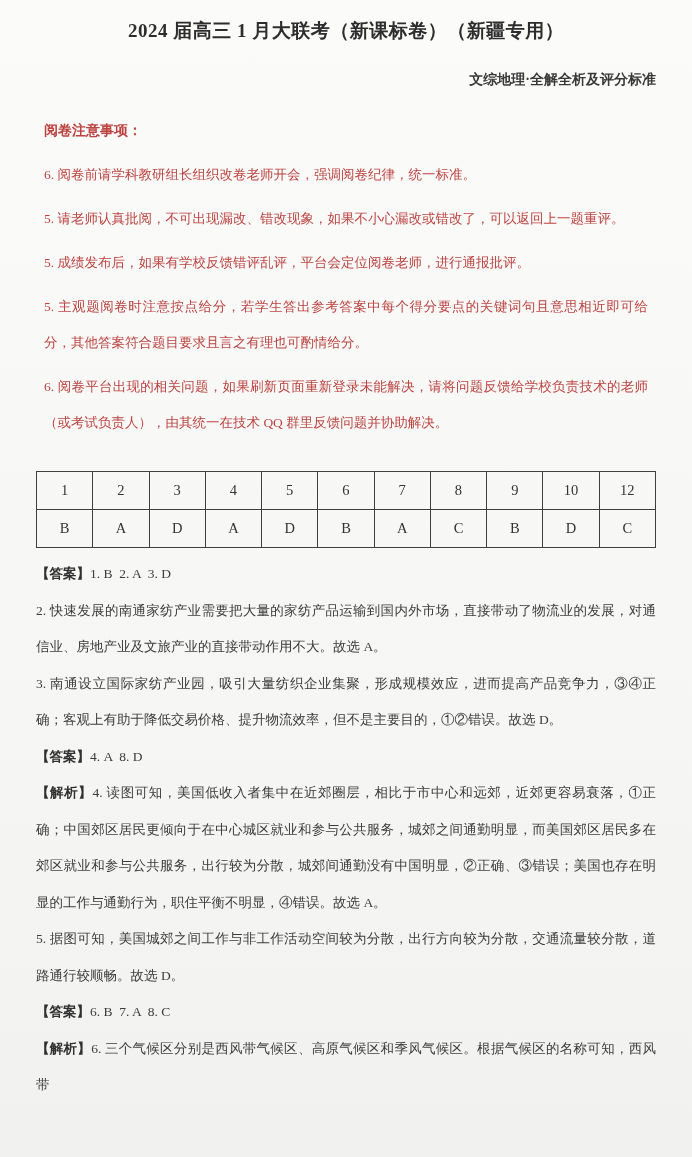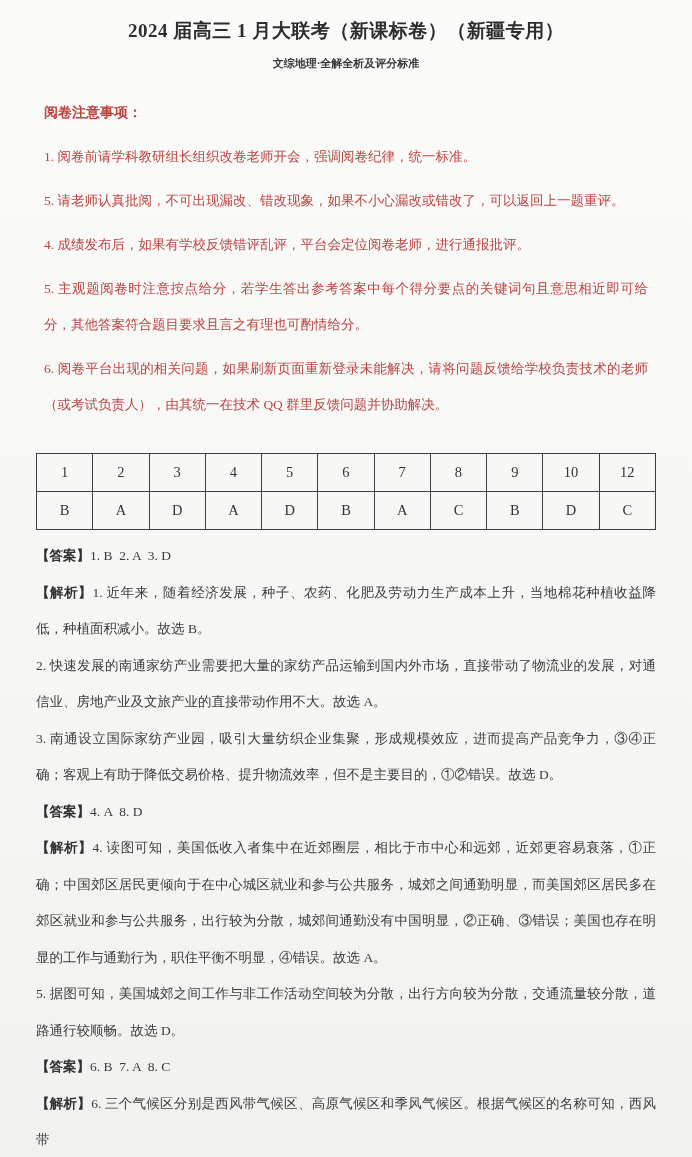--- a/index.html
+++ b/index.html
@@ -14,25 +14,25 @@
 
   .doc-title {
     text-align: center;
     font-size: 19px;
     font-weight: bold;
     color: #2d2d2d;
     margin: 2px 0 0 0;
     letter-spacing: 0.5px;
   }
   .doc-subtitle {
-    text-align: center;
-    font-size: 11px;
+    text-align: right;
+    font-size: 14px;
     font-weight: 600;
     color: #383838;
-    margin: 12px 0 0 0;
+    margin: 27px 0 0 0;
   }
 
   .notice { margin-top: 24px; color: #bb4340; }
   .notice p {
     margin: 8px;
     line-height: 36px;
     font-size: 13.5px;
     text-align: justify;
   }
   .notice-heading { font-weight: bold; font-size: 14px !important; }
@@ -66,23 +66,23 @@
 </head>
 <body>
 
 <div class="page">
 
   <h1 class="doc-title">2024 届高三 1 月大联考（新课标卷）（新疆专用）</h1>
   <h2 class="doc-subtitle">文综地理·全解全析及评分标准</h2>
 
   <div class="notice">
     <p class="notice-heading">阅卷注意事项：</p>
-    <p class="notice-item">1. 阅卷前请学科教研组长组织改卷老师开会，强调阅卷纪律，统一标准。</p>
+    <p class="notice-item">6. 阅卷前请学科教研组长组织改卷老师开会，强调阅卷纪律，统一标准。</p>
     <p class="notice-item">5. 请老师认真批阅，不可出现漏改、错改现象，如果不小心漏改或错改了，可以返回上一题重评。</p>
-    <p class="notice-item">4. 成绩发布后，如果有学校反馈错评乱评，平台会定位阅卷老师，进行通报批评。</p>
+    <p class="notice-item">5. 成绩发布后，如果有学校反馈错评乱评，平台会定位阅卷老师，进行通报批评。</p>
     <p class="notice-item">5. 主观题阅卷时注意按点给分，若学生答出参考答案中每个得分要点的关键词句且意思相近即可给分，其他答案符合题目要求且言之有理也可酌情给分。</p>
     <p class="notice-item">6. 阅卷平台出现的相关问题，如果刷新页面重新登录未能解决，请将问题反馈给学校负责技术的老师（或考试负责人），由其统一在技术 QQ 群里反馈问题并协助解决。</p>
   </div>
 
   <table class="answer-table">
     <tbody>
       <tr>
         <td>1</td>
         <td>2</td>
         <td>3</td>
@@ -106,21 +106,20 @@
         <td>C</td>
         <td>B</td>
         <td>D</td>
         <td>C</td>
       </tr>
     </tbody>
   </table>
 
   <div class="body-text">
     <p><span class="para-label">【答案】</span><span>1. B  2. A  3. D</span></p>
-    <p><span class="para-label">【解析】</span><span>1. 近年来，随着经济发展，种子、农药、化肥及劳动力生产成本上升，当地棉花种植收益降低，种植面积减小。故选 B。</span></p>
     <p><span class="para-label"></span><span>2. 快速发展的南通家纺产业需要把大量的家纺产品运输到国内外市场，直接带动了物流业的发展，对通信业、房地产业及文旅产业的直接带动作用不大。故选 A。</span></p>
     <p><span class="para-label"></span><span>3. 南通设立国际家纺产业园，吸引大量纺织企业集聚，形成规模效应，进而提高产品竞争力，③④正确；客观上有助于降低交易价格、提升物流效率，但不是主要目的，①②错误。故选 D。</span></p>
     <p><span class="para-label">【答案】</span><span>4. A  8. D</span></p>
     <p><span class="para-label">【解析】</span><span>4. 读图可知，美国低收入者集中在近郊圈层，相比于市中心和远郊，近郊更容易衰落，①正确；中国郊区居民更倾向于在中心城区就业和参与公共服务，城郊之间通勤明显，而美国郊区居民多在郊区就业和参与公共服务，出行较为分散，城郊间通勤没有中国明显，②正确、③错误；美国也存在明显的工作与通勤行为，职住平衡不明显，④错误。故选 A。</span></p>
     <p><span class="para-label"></span><span>5. 据图可知，美国城郊之间工作与非工作活动空间较为分散，出行方向较为分散，交通流量较分散，道路通行较顺畅。故选 D。</span></p>
     <p><span class="para-label">【答案】</span><span>6. B  7. A  8. C</span></p>
     <p><span class="para-label">【解析】</span><span>6. 三个气候区分别是西风带气候区、高原气候区和季风气候区。根据气候区的名称可知，西风带</span></p>
   </div>
 
 </div>

